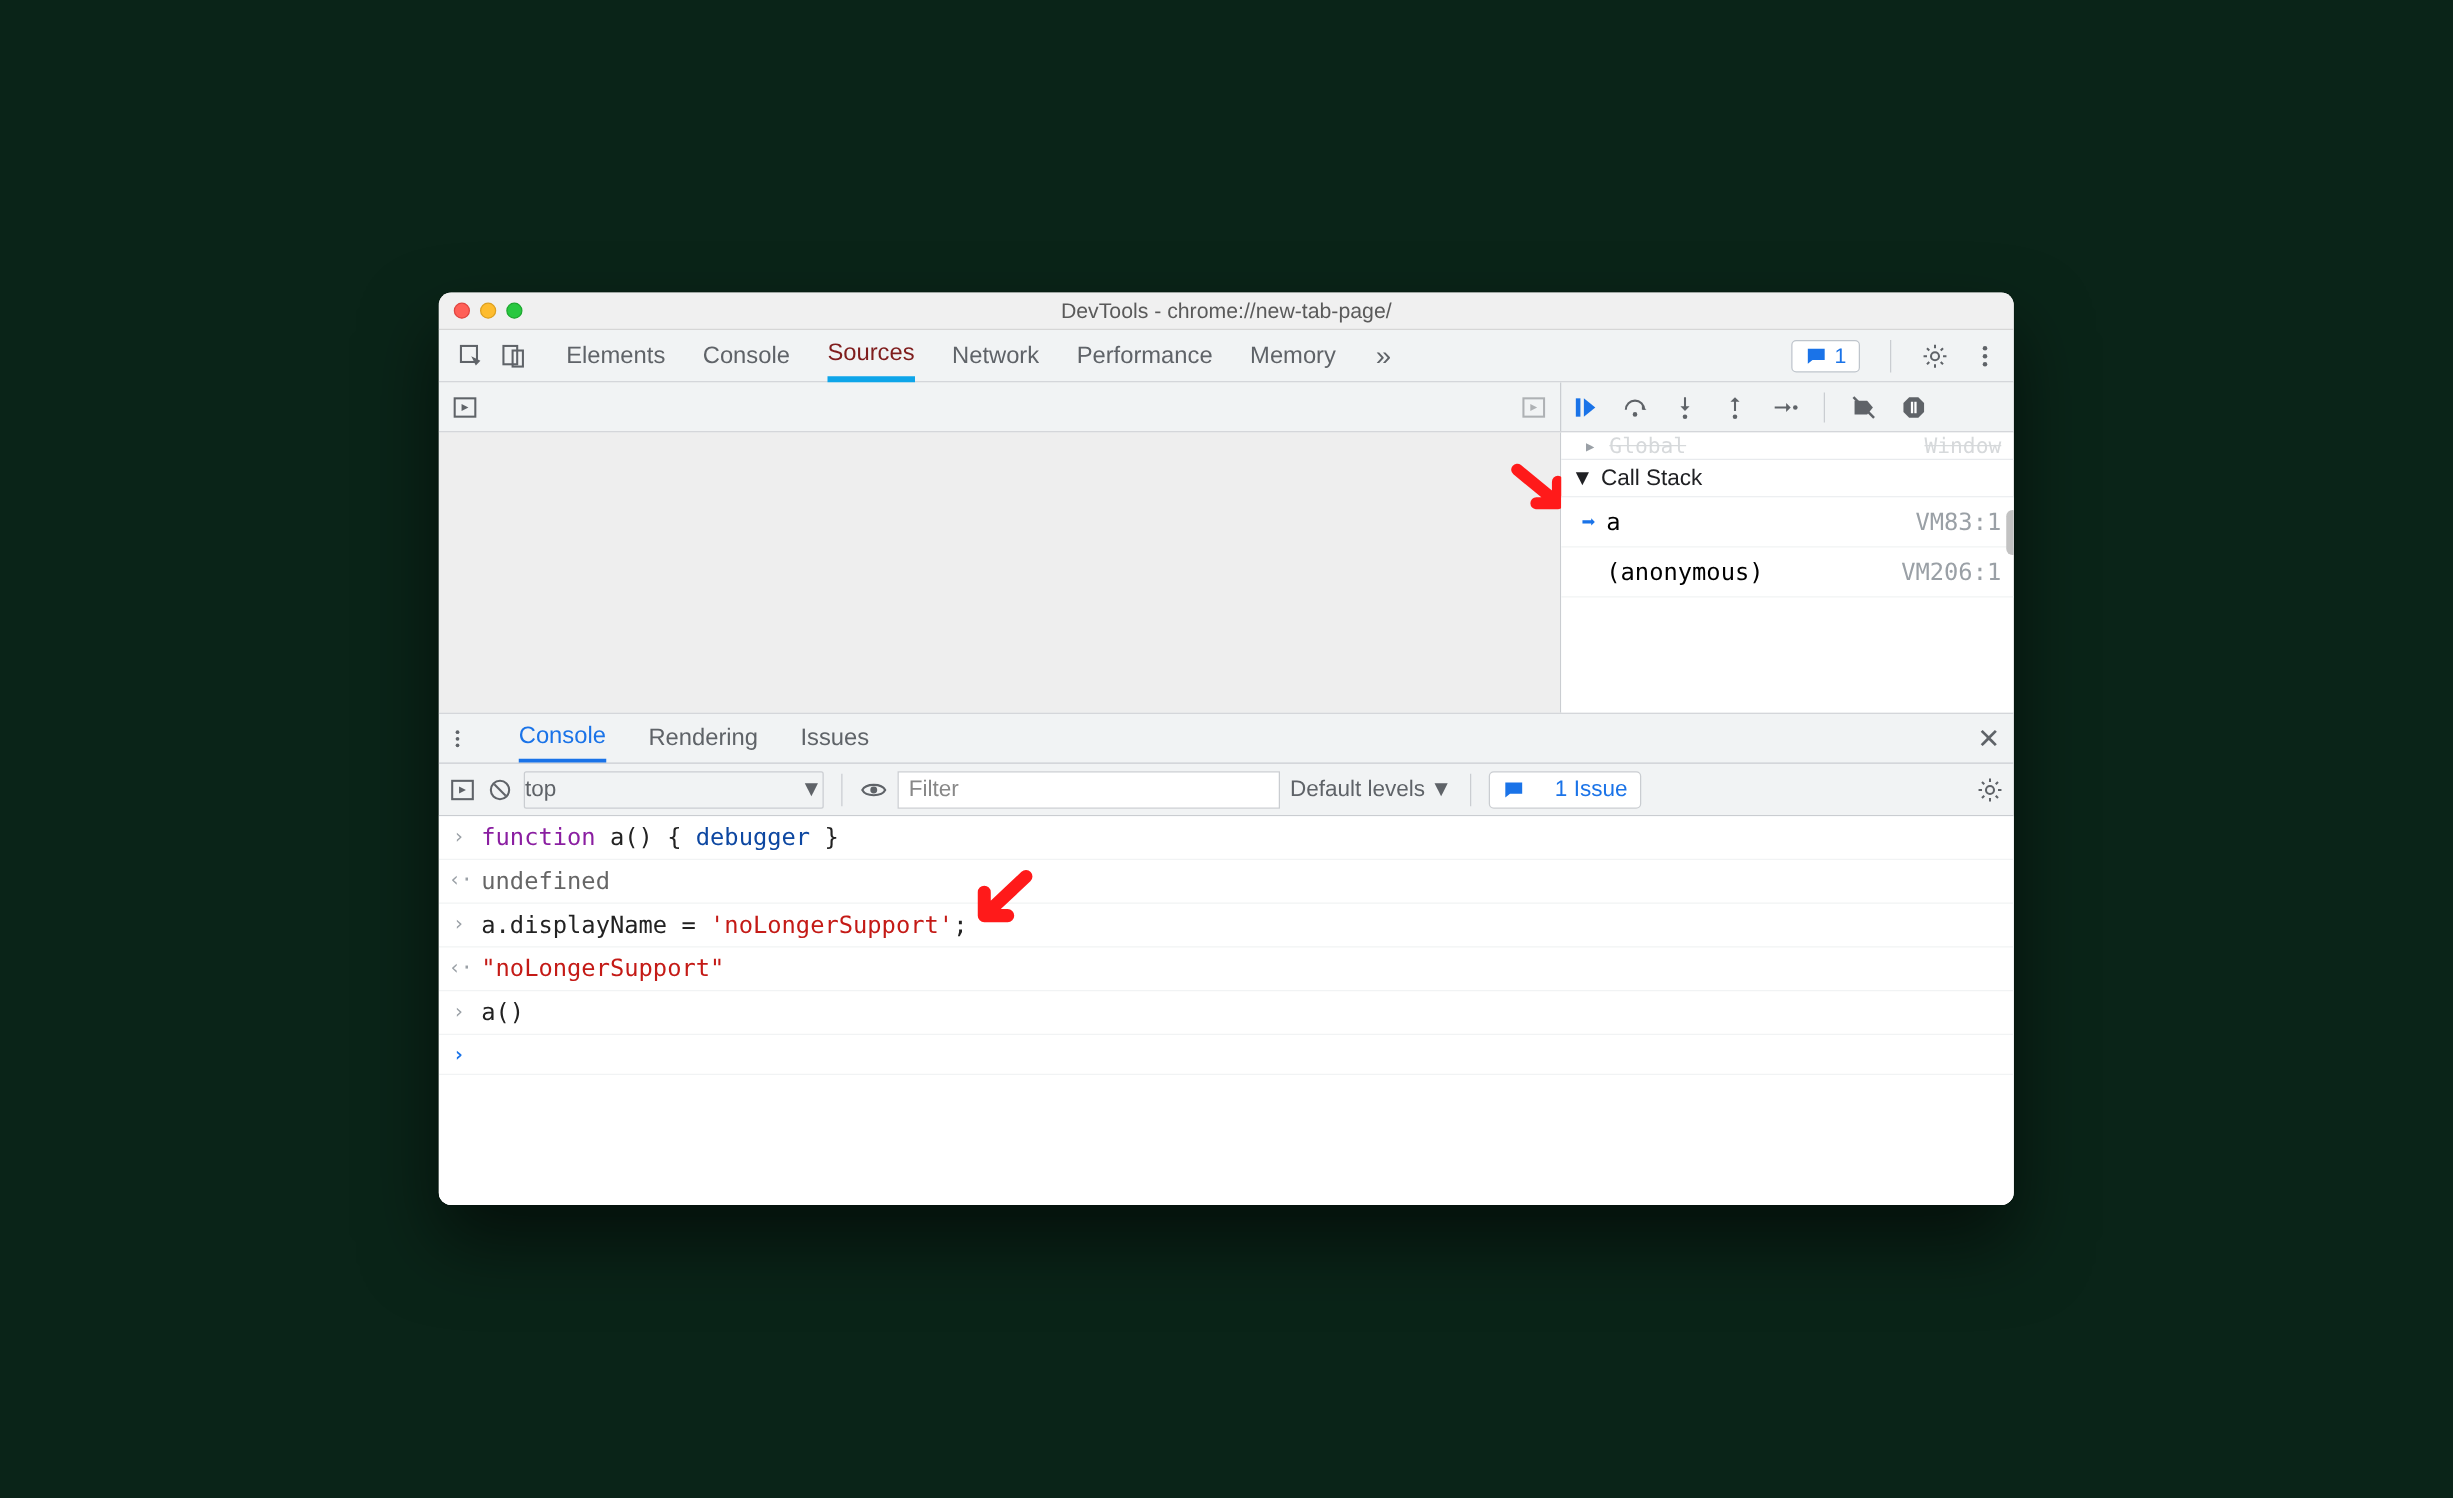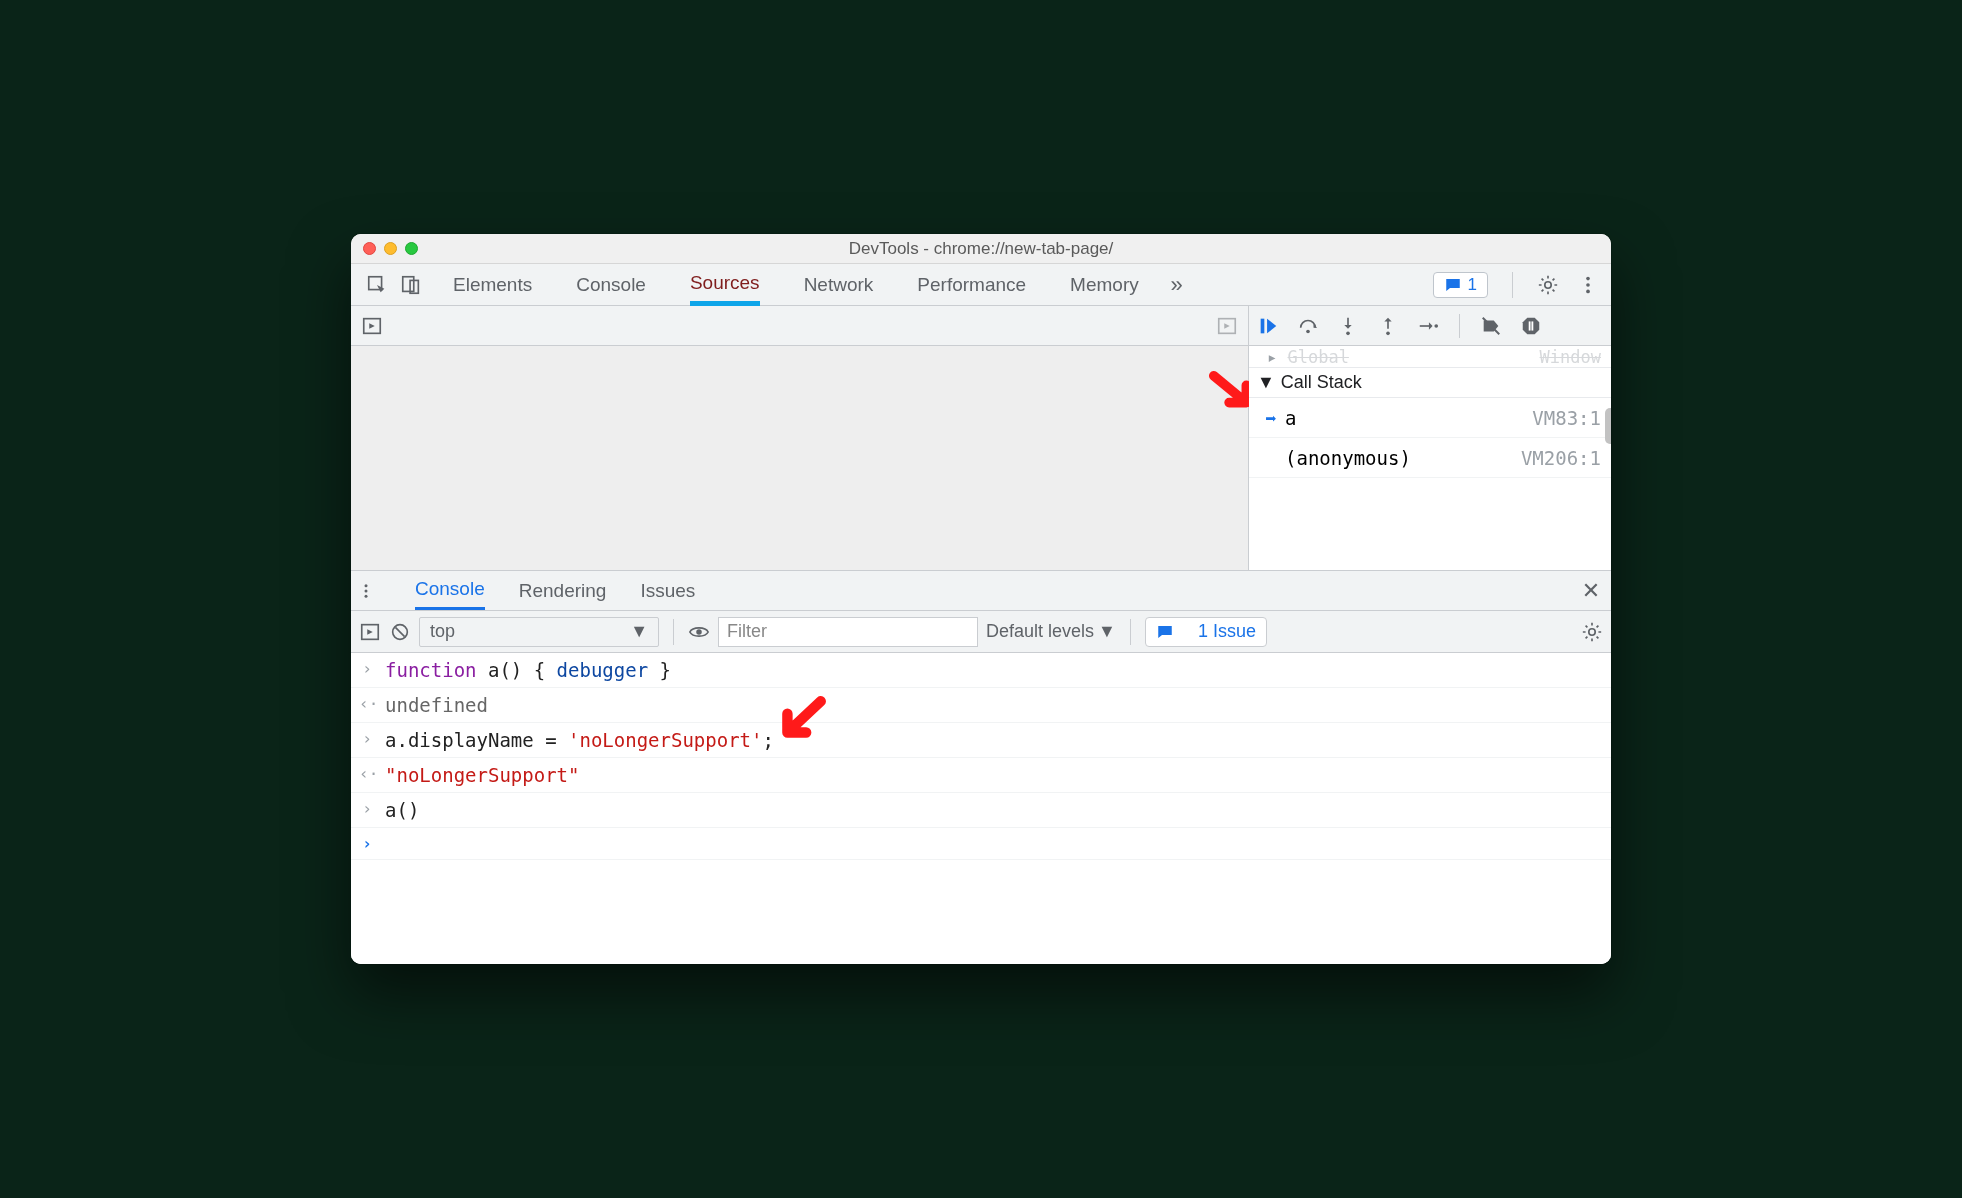--- a/index.html
+++ b/index.html
@@ -49,21 +49,21 @@
     background: #f1f3f4;
     border-bottom: 1px solid #cacdd1;
     display: flex;
     align-items: center;
     padding: 0 6px;
     gap: 4px;
     color: #5f6368;
   }
   .tt-left { display:flex; align-items:center; gap:10px; padding:0 8px;}
   .top-tabs .icon-box { width:24px; height:24px; display:flex; align-items:center; justify-content:center; }
-  .top-tabs .tabs { display:flex; align-items:stretch; margin-left: 18px; gap: 44px; height:100%; }
+  .top-tabs .tabs { display:flex; align-items:stretch; margin-left: 18px; gap: 30px; height:100%; }
   .top-tabs .tab { display:flex; align-items:center; font-size:19px; color:#5f6368; cursor:pointer; }
   .top-tabs .tab.active { color:#7f1d1d; border-bottom:5px solid #0ea5e9; margin-bottom:-1px;}
   .top-tabs .spacer { flex:1; }
   .badge-pill {
     display:flex; align-items:center; gap:6px; border:1px solid #bfc5cc;
     border-radius:4px; padding:2px 10px; font-size:17px; color:#1a73e8;
     background:#fff; cursor:pointer;
   }
   .top-icons { display:flex; align-items:center; gap:18px; margin-left:14px; margin-right:6px;}
   .vbar { width:1px; height:26px; background:#cacdd1; margin:0 6px; }
@@ -146,26 +146,26 @@
   .drawer-tabs .spacer { flex:1; }
   .drawer-tabs .close { width:28px; text-align:center; cursor:pointer; font-size:22px;}
 
   .console-toolbar {
     height: 42px; display:flex; align-items:center;
     border-bottom: 1px solid #cacdd1; padding: 0 8px; gap:8px; color:#5f6368;
     font-size:18px;
   }
   .ctx-select {
     display:flex; align-items:center; gap:10px;
-    border:1px solid #cacdd1; background:#fff0; padding:2px 10px;
+    border:1px solid #cacdd1; background:#fff0; padding:2px 0;
     border-radius:2px; height:30px; min-width:240px;
     justify-content:space-between;
   }
   .filter-box {
-    border:1px solid #cacdd1; background:#fff; height:30px; width:260px;
+    border:1px solid #cacdd1; background:#fff; height:30px; width:306px;
     padding:0 8px; display:flex; align-items:center; color:#888;
   }
   .levels { display:flex; gap:4px; cursor:pointer; }
   .issue-pill {
     border:1px solid #cacdd1; background:#fff; border-radius:4px;
     padding:2px 10px; display:flex; align-items:center; gap:24px; height:30px;
     color:#1a73e8; cursor:pointer;
   }
   .console-toolbar .spacer { flex:1; }
 

